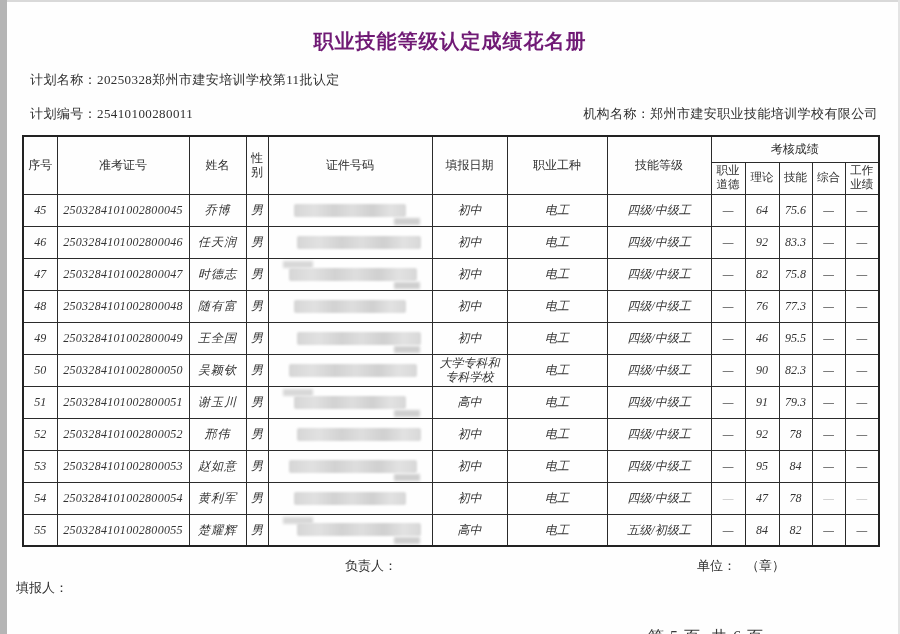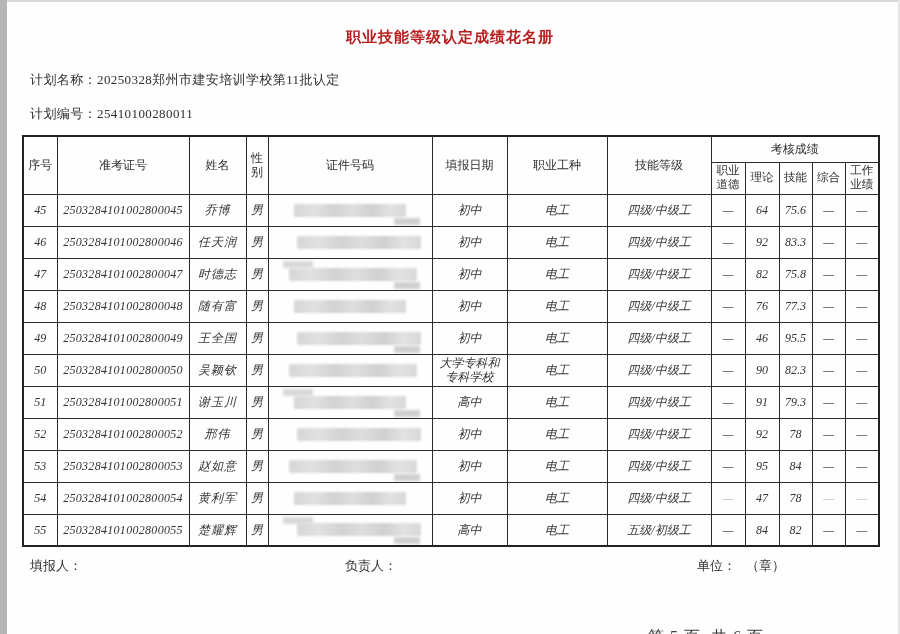--- a/index.html
+++ b/index.html
@@ -6,21 +6,21 @@
   .page{
     position:relative;width:900px;height:634px;background:#fefefe;overflow:hidden;
     font-family:"Liberation Serif","DejaVu Serif",serif;color:#2e2e2e;
   }
   .scan-strip-left{position:absolute;left:0;top:0;width:7px;height:634px;background:#b5b5b5;}
   .scan-strip-top{position:absolute;left:7px;top:0;width:893px;height:2px;background:#d9d9d9;}
   .scan-strip-right{position:absolute;right:0;top:0;width:2px;height:634px;background:#e4e4e4;}
 
   .title{
     position:absolute;top:28px;left:0;width:100%;margin:0;text-align:center;
-    font-size:15px;font-weight:bold;letter-spacing:1px;color:#b91c1c;
+    font-size:20px;font-weight:bold;letter-spacing:1px;color:#701a75;
   }
   .meta{position:absolute;left:30px;right:22px;display:flex;justify-content:space-between;
     font-size:13px;color:#2f2f2f;letter-spacing:0.4px;}
   .meta.line1{top:71px;}
   .meta.line2{top:105px;}
 
   table.roster{
     position:absolute;left:22px;top:135px;width:856px;
     border-collapse:collapse;table-layout:fixed;
     border:2px solid #222;
@@ -52,21 +52,21 @@
   tbody tr:nth-child(2n+1) td.idno::after{
     content:"";position:absolute;right:12px;bottom:1px;width:26px;height:7px;
     background:#cfcfcf;filter:blur(1.5px);
   }
   tbody tr:nth-child(4n+3) td.idno::before{
     content:"";position:absolute;left:14px;top:2px;width:30px;height:7px;
     background:#d8d8d8;filter:blur(1.5px);
   }
 
   .sign-row{position:absolute;left:0;top:557px;width:100%;height:20px;font-size:13px;color:#2f2f2f;}
-  .sign-filler{position:absolute;left:30px;}
+  .sign-filler{position:absolute;left:16px;margin-top:22px;}
   .sign-manager{position:absolute;left:345px;}
   .sign-unit{position:absolute;left:697px;}
   .sign-unit .seal{margin-left:10px;}
   .page-indicator{position:absolute;left:648px;top:603px;font-size:16px;color:#3a3a3a;letter-spacing:1px;margin-top:24px;}
 </style>
 </head>
 <body>
 
 <div class="page">
   <div class="scan-strip-left"></div>
@@ -74,20 +74,21 @@
   <div class="scan-strip-right"></div>
 
   <h1 class="title">职业技能等级认定成绩花名册</h1>
 
   <div class="meta line1">
     <div><span>计划名称：</span><span>20250328郑州市建安培训学校第11批认定</span></div>
   </div>
 
   <div class="meta line2">
     <div><span>计划编号：</span><span>25410100280011</span></div>
+    <div><span>机构名称：</span><span>郑州市建安职业技能培训学校有限公司</span></div>
   </div>
 
   <table class="roster">
     <colgroup>
       <col style="width:34px">
         <col style="width:132px">
         <col style="width:57px">
         <col style="width:22px">
       <col style="width:164px">
         <col style="width:75px">

